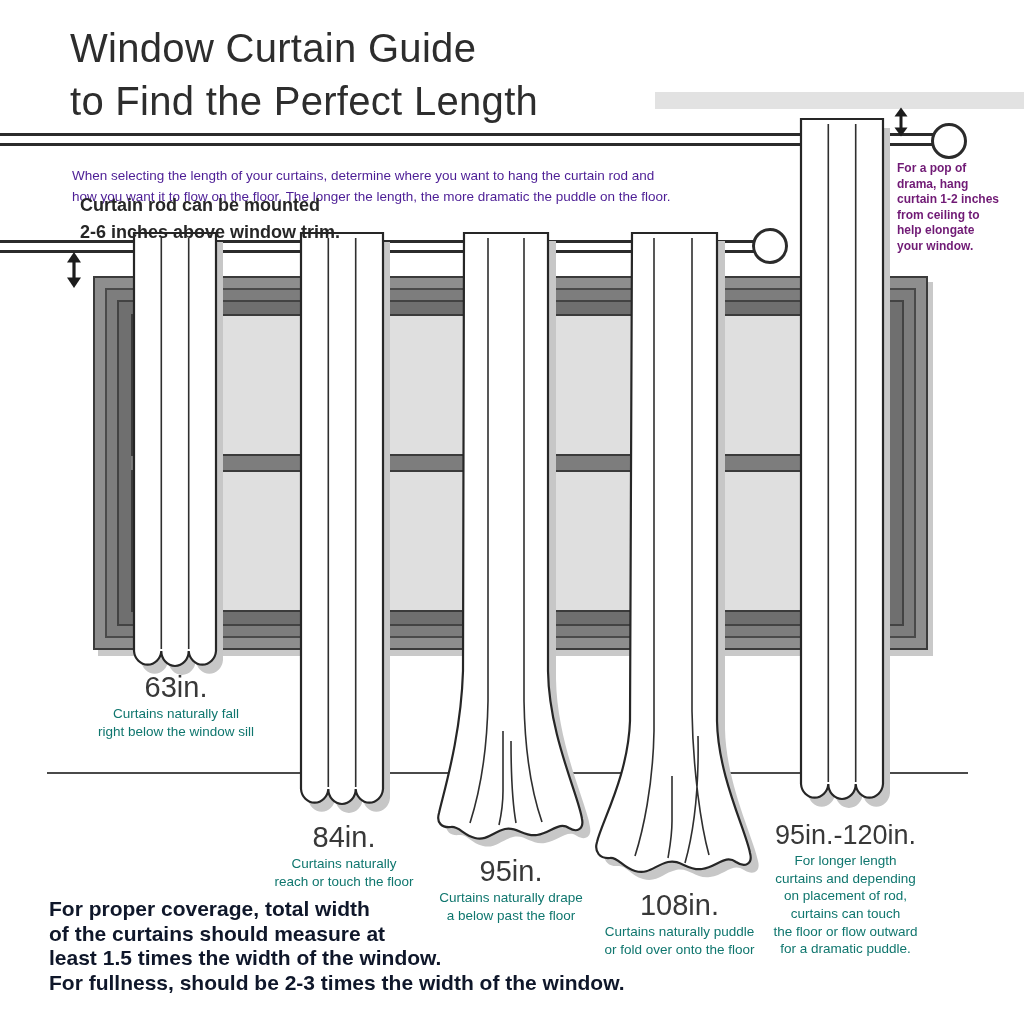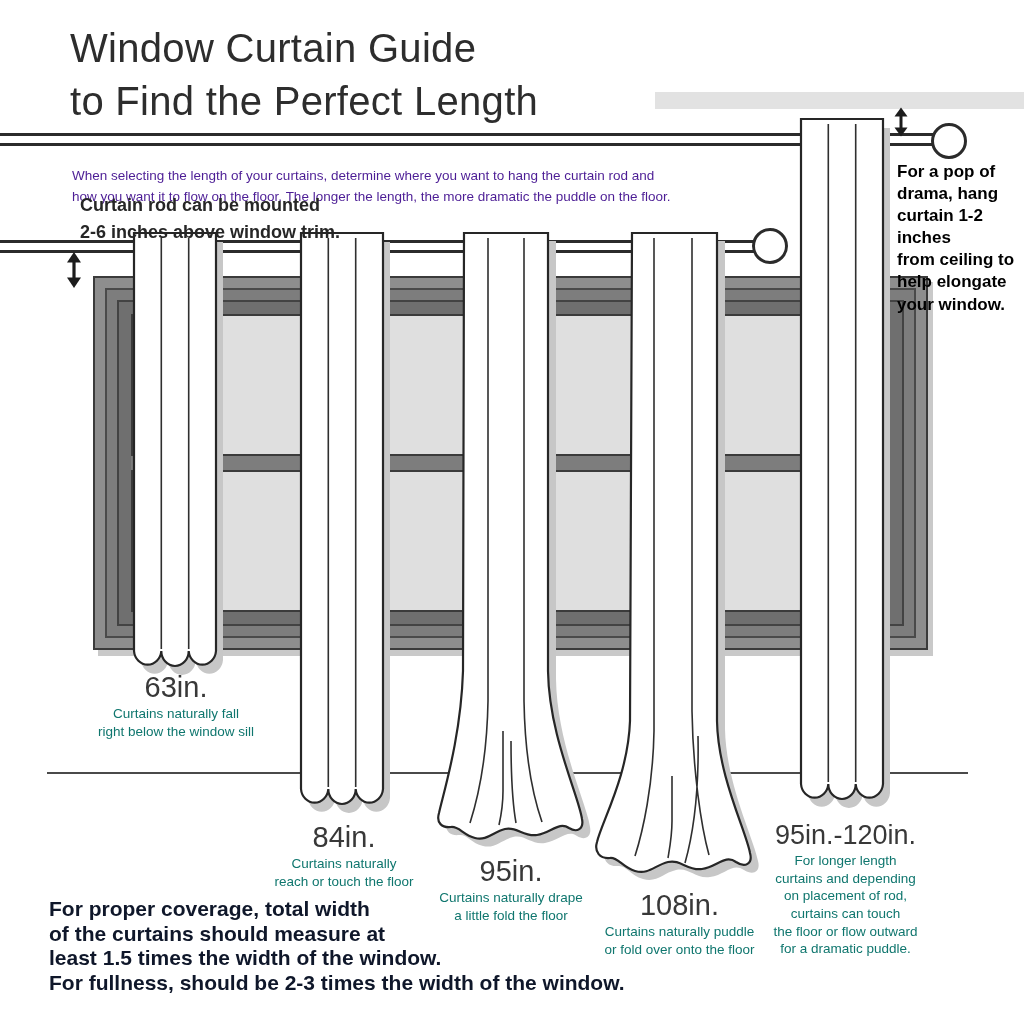--- a/index.html
+++ b/index.html
@@ -6,21 +6,21 @@
   html,body { background:#ffffff; }
   body { font-family:"Liberation Sans","DejaVu Sans",sans-serif; }
   #canvas { position:relative; width:1024px; height:1024px; background:#ffffff; overflow:hidden; }
   .abs { position:absolute; }
   .preline { white-space:pre-line; }
 
   
   .title { left:70px; top:22px; font-size:40px; line-height:1.32; letter-spacing:.3px; color:#2d2d2d; z-index:6; }
   .intro { left:72px; top:166px; width:650px; font-size:13.5px; line-height:1.55; color:#4c1d95; z-index:6; }
   .rod-note { left:80px; top:192px; font-size:18px; line-height:1.5; font-weight:bold; color:#262626; z-index:6; }
-  .ceiling-note { left:897px; top:161px; width:126px; font-size:17px; line-height:1.3; font-weight:bold; color:#000000; z-index:6; }
+  .ceiling-note { left:897px; top:161px; width:126px; font-size:12px; line-height:1.3; font-weight:bold; color:#701a75; z-index:6; }
   .coverage { left:49px; top:897px; font-size:21px; line-height:1.17; font-weight:bold; color:#0f172a; z-index:6; }
 
   .len-label { text-align:center; z-index:6; }
   .len-big { font-size:29px; color:#383838; line-height:1.05; }
   .len-desc { margin-top:3px; font-size:13.5px; line-height:1.3; color:#0f766e; }
   .lbl1 { left:76px;  top:672px; width:200px; }
   .lbl2 { left:244px; top:822px; width:200px; }
   .lbl3 { left:411px; top:856px; width:200px; }
   .lbl4 { left:577px; top:890px; width:205px; }
   .lbl5 { left:743px; top:821px; width:205px; }
@@ -144,21 +144,21 @@
 right below the window sill</div>
   </div>
   <div class="abs len-label lbl2">
     <div class="len-big">84in.</div>
     <div class="len-desc preline">Curtains naturally
 reach or touch the floor</div>
   </div>
   <div class="abs len-label lbl3">
     <div class="len-big">95in.</div>
     <div class="len-desc preline">Curtains naturally drape
-a little fold the floor</div>
+a below past the floor</div>
   </div>
   <div class="abs len-label lbl4">
     <div class="len-big">108in.</div>
     <div class="len-desc preline">Curtains naturally puddle
 or fold over onto the floor</div>
   </div>
   <div class="abs len-label lbl5">
     <div class="len-big" style="font-size:27px;">95in.-120in.</div>
     <div class="len-desc preline">For longer length
 curtains and depending

